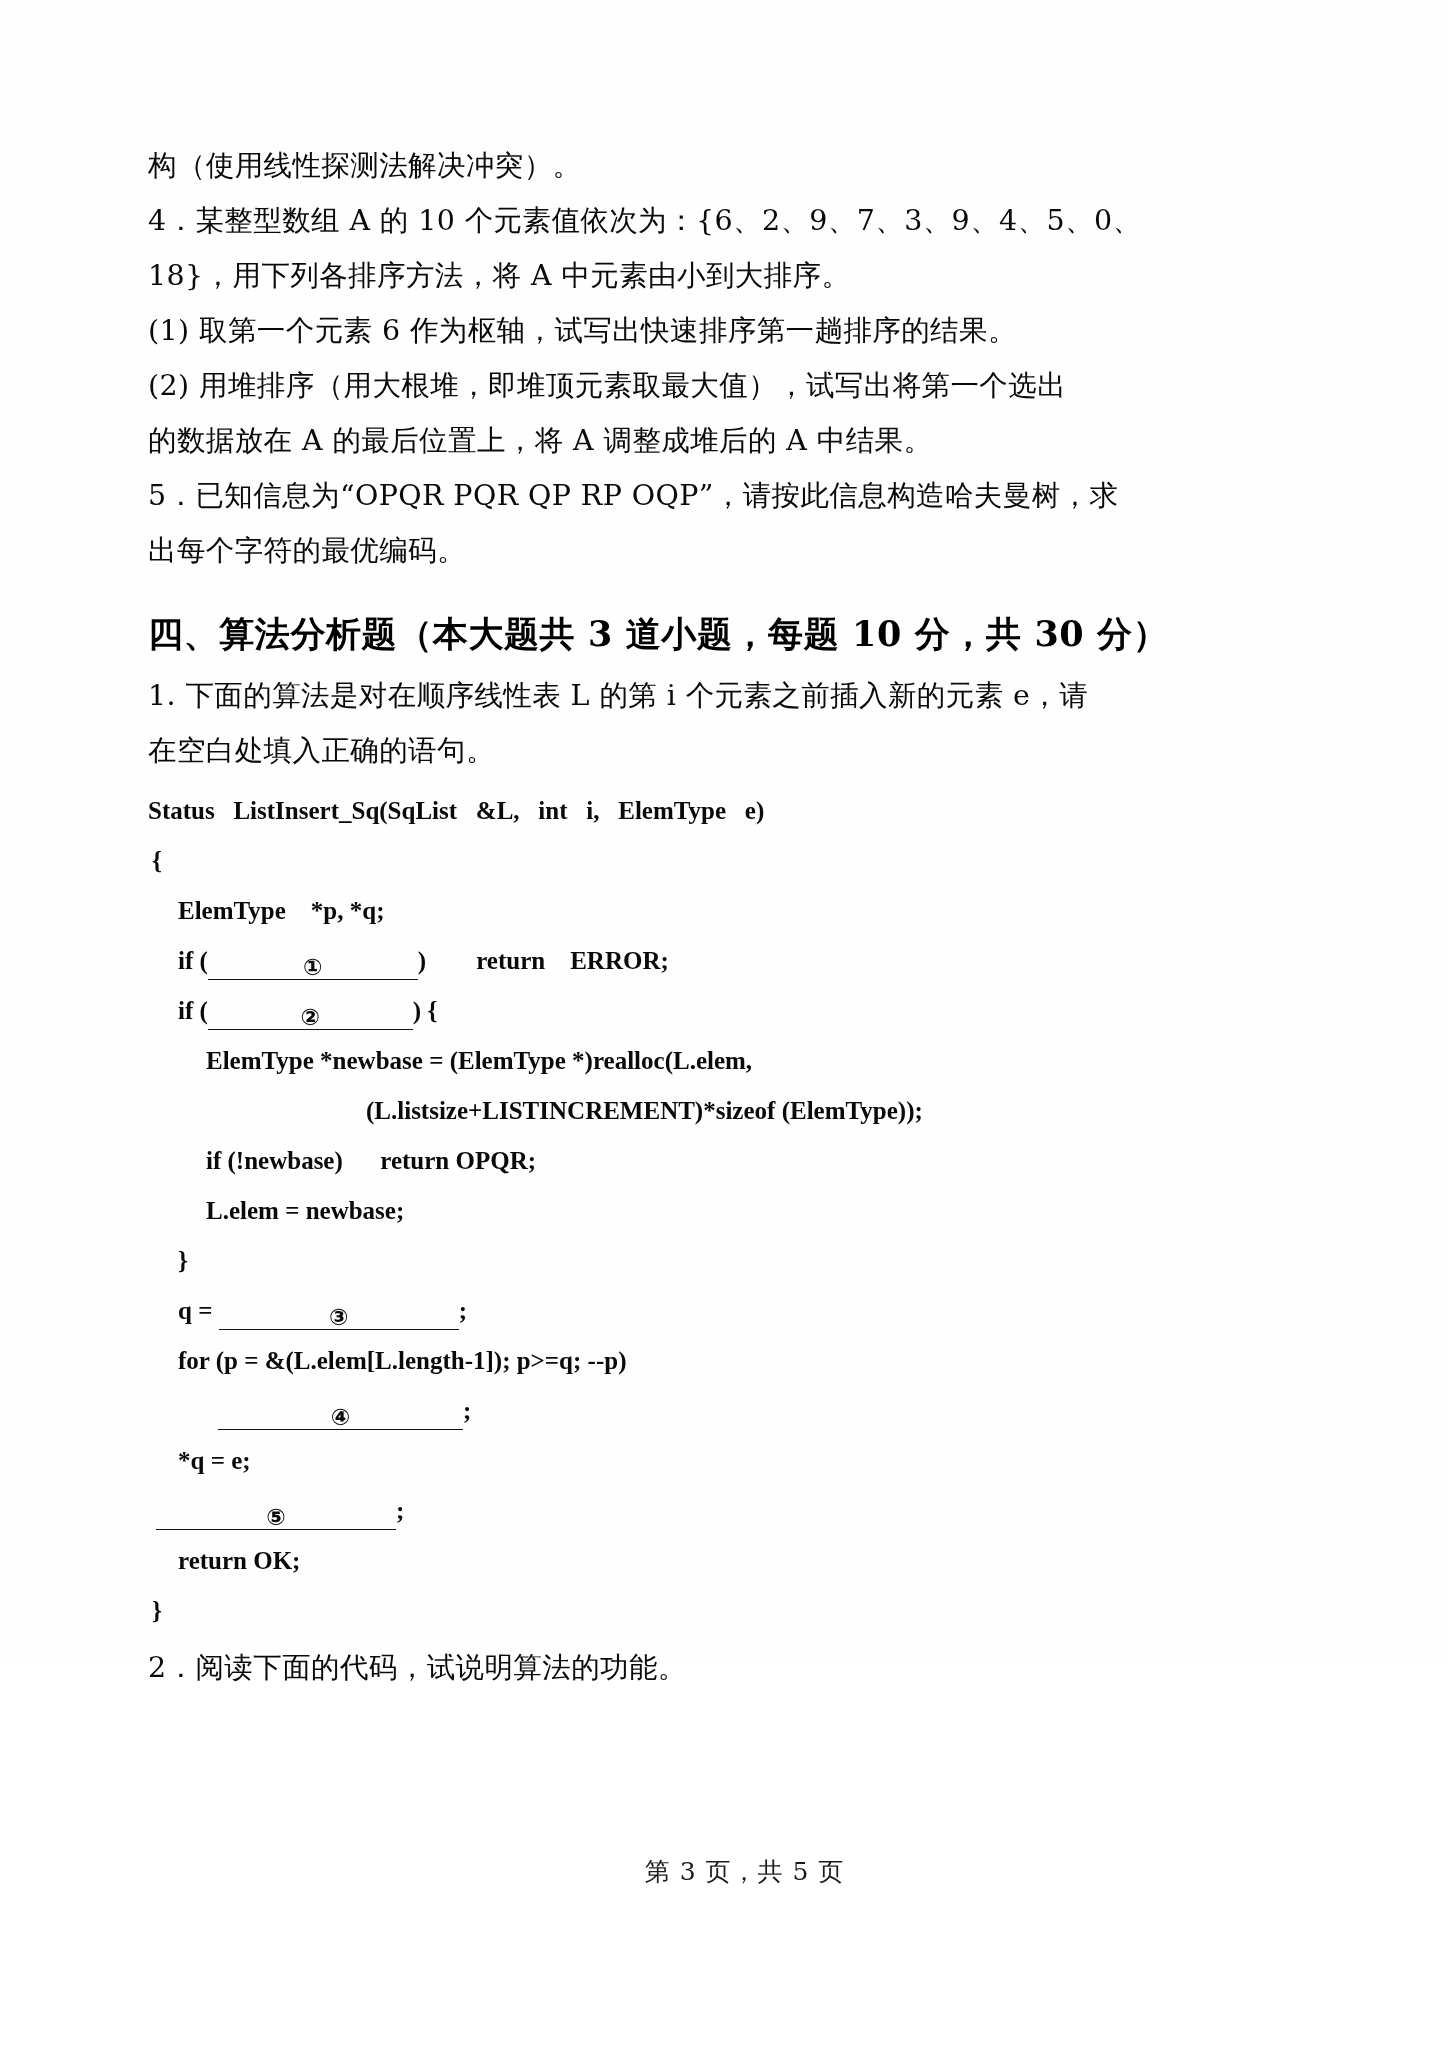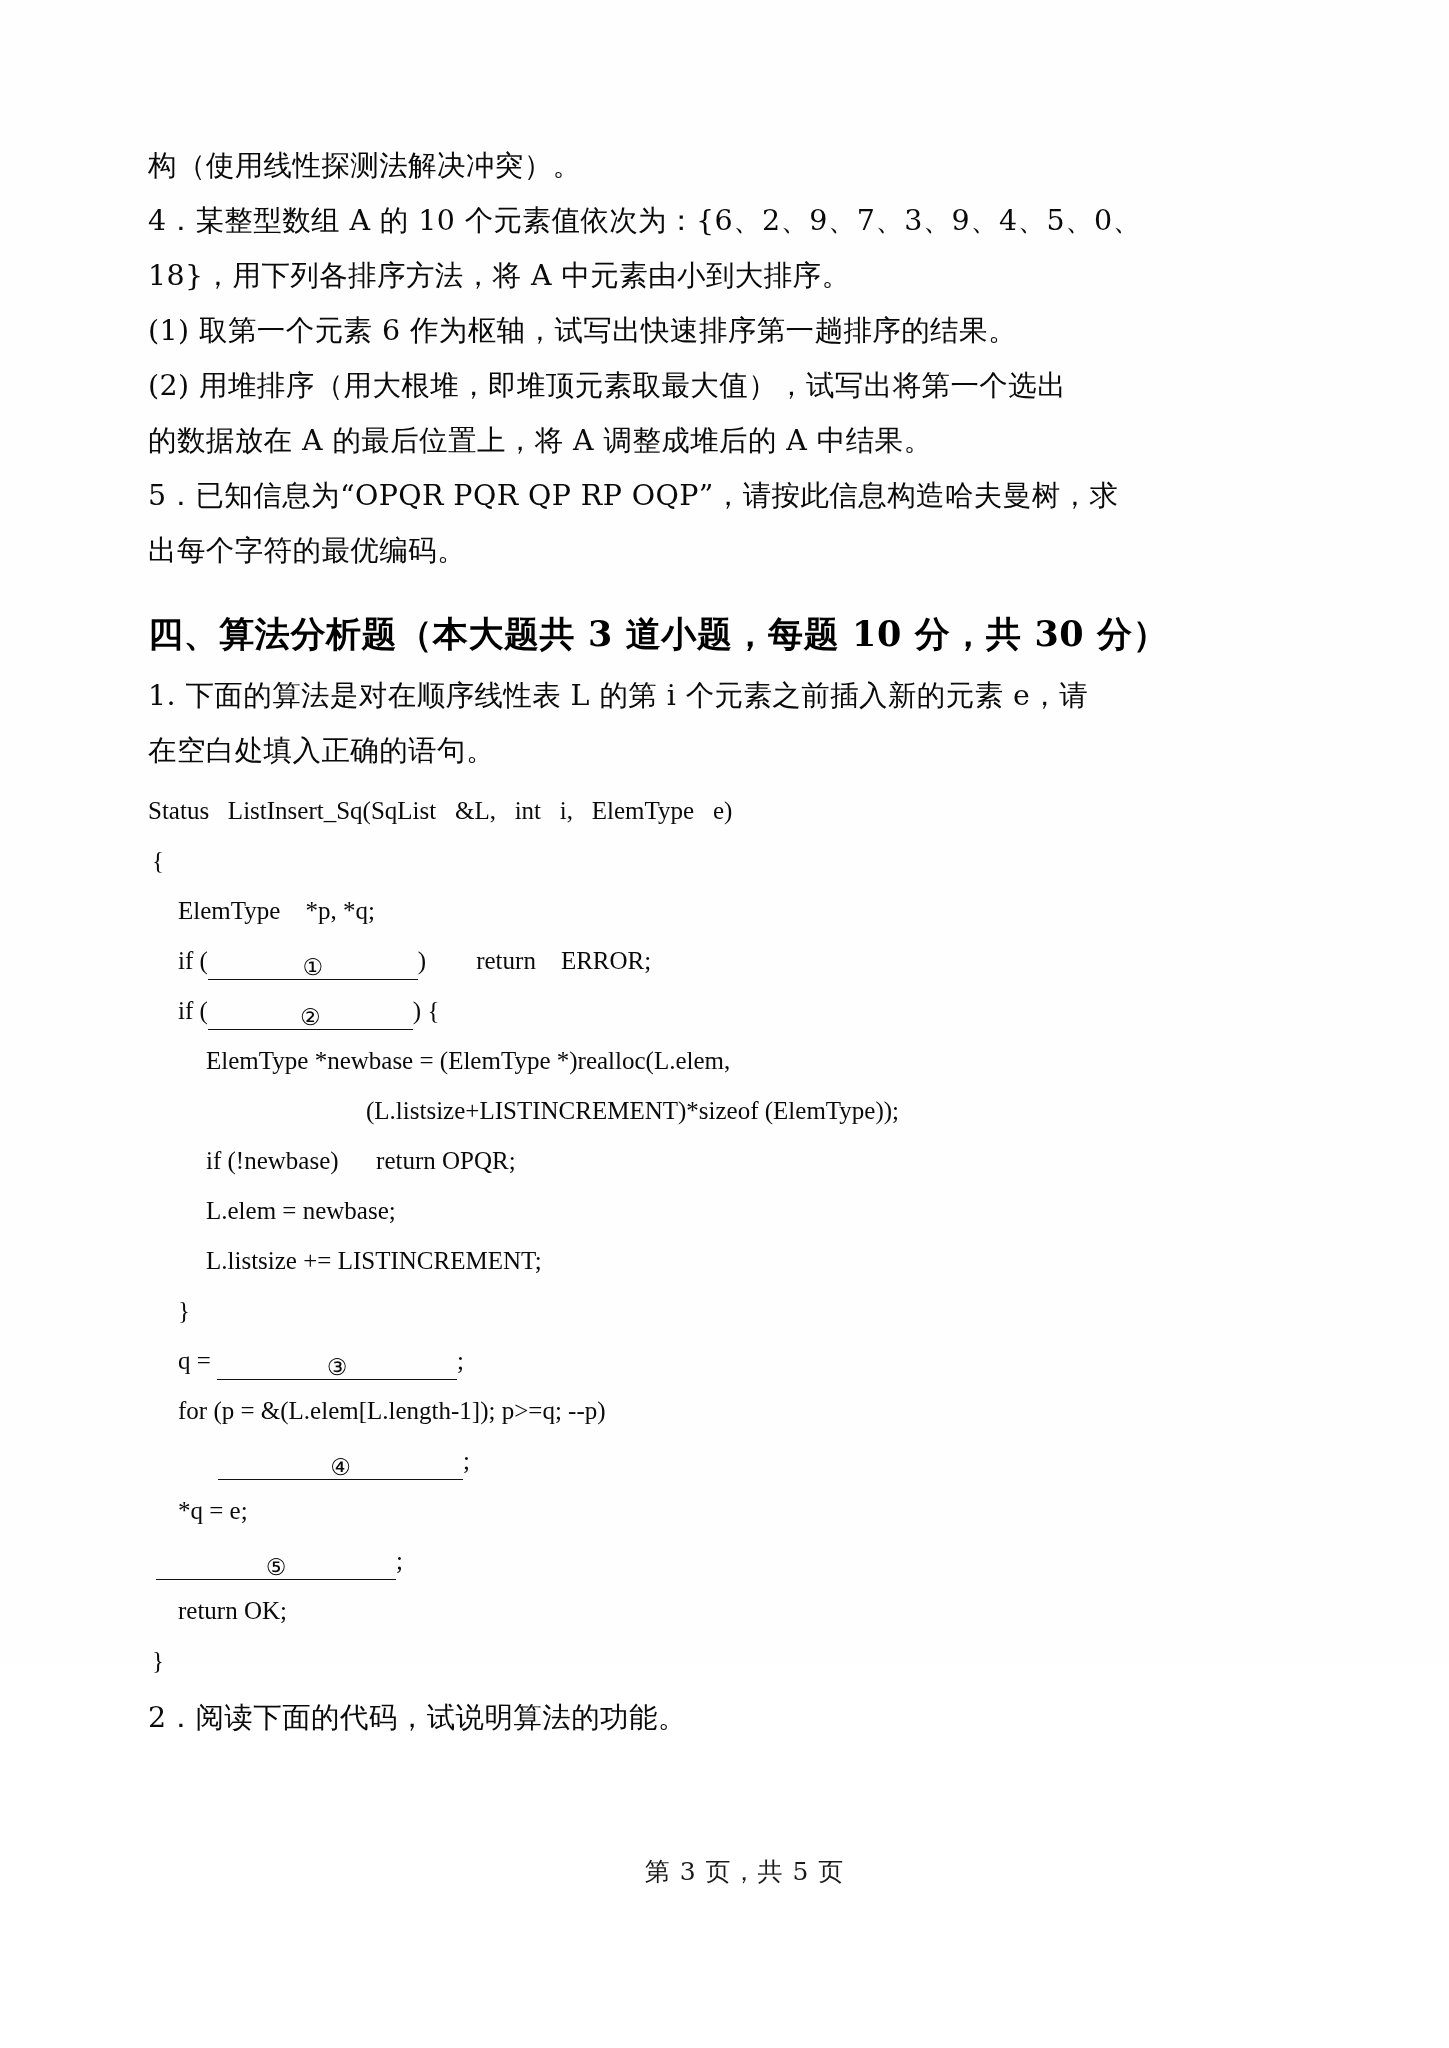--- a/index.html
+++ b/index.html
@@ -56,21 +56,21 @@
     color: #000;
   }
   .code-line {
     font-family: "Liberation Serif", "DejaVu Serif", serif;
     font-size: 25px;
     line-height: 50px;
     white-space: pre;
     margin: 0;
     color: #0a0a0a;
   }
-  .code-block { padding-top: 8px; }
+  .code-block { padding-top: 8px; font-weight: bold; }
 
   .blank {
     display: inline-block;
     position: relative;
     text-align: center;
     border-bottom: 1.6px solid #111;
     line-height: 1.1;
     vertical-align: -4px;
   }
   .blank .num {
@@ -133,21 +133,20 @@
       <div class="code-line" style="padding-left:30px;"><span>if (</span><span class="blank" style="width:205px;"><span class="num">②</span></span><span>) {</span></div>
 
       <div class="code-line" style="padding-left:58px;">ElemType *newbase = (ElemType *)realloc(L.elem,</div>
 
       <div class="code-line" style="padding-left:218px;">(L.listsize+LISTINCREMENT)*sizeof (ElemType));</div>
 
       <div class="code-line" style="padding-left:58px;">if (!newbase)      return OPQR;</div>
 
       <div class="code-line" style="padding-left:58px;">L.elem = newbase;</div>
 
-      <div class="code-line" style="padding-left:58px;">L.listsize += LISTINCREMENT;</div>
 
       <div class="code-line" style="padding-left:30px;">}</div>
 
       <div class="code-line" style="padding-left:30px;"><span>q = </span><span class="blank" style="width:240px;"><span class="num">③</span></span><span>;</span></div>
 
       <div class="code-line" style="padding-left:30px;">for (p = &amp;(L.elem[L.length-1]); p&gt;=q; --p)</div>
 
       <div class="code-line" style="padding-left:70px;"><span class="blank" style="width:245px;"><span class="num">④</span></span><span>;</span></div>
 
       <div class="code-line" style="padding-left:30px;">*q = e;</div>

